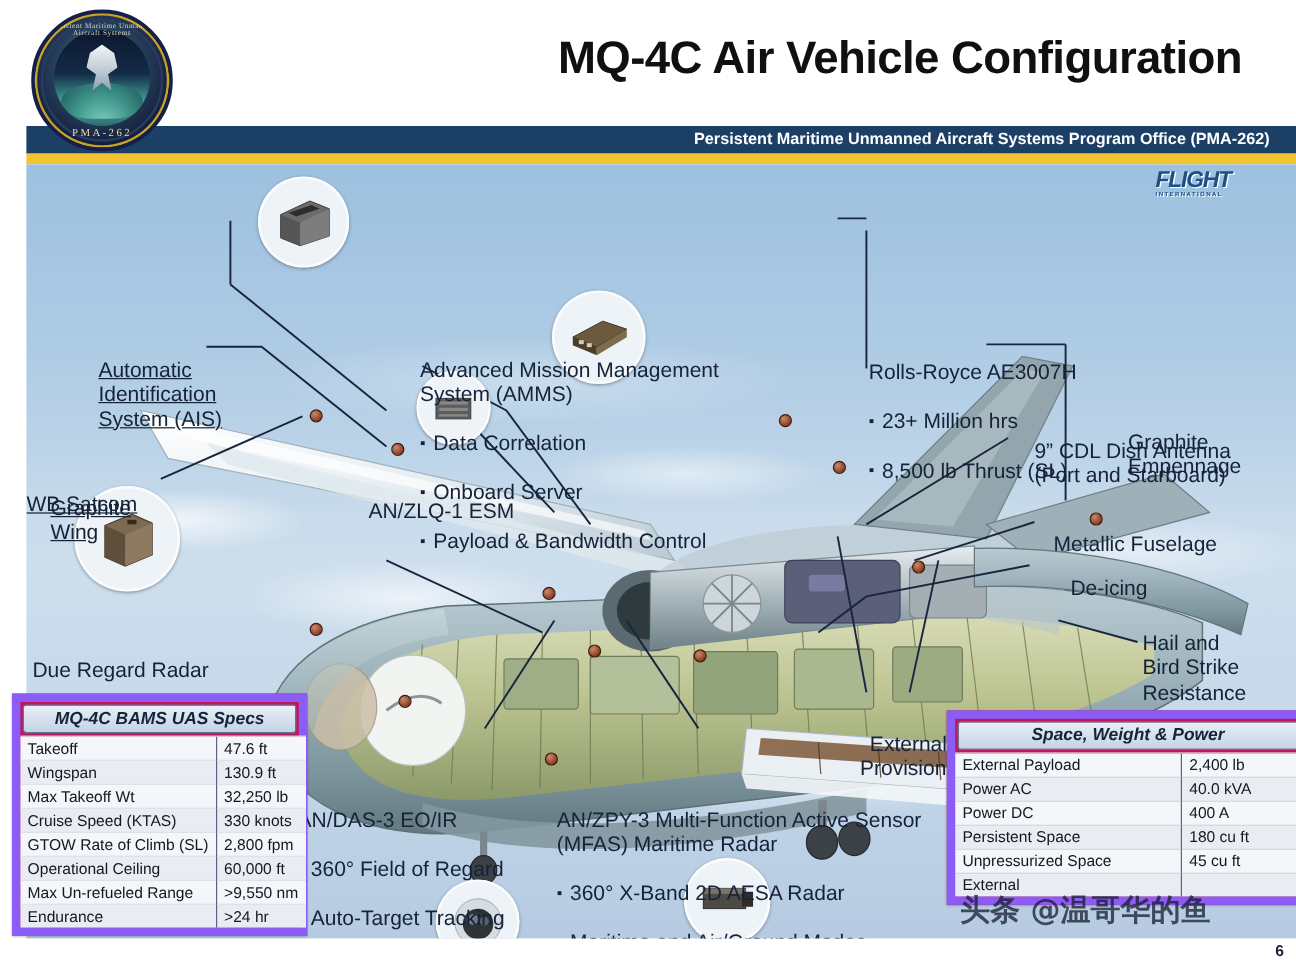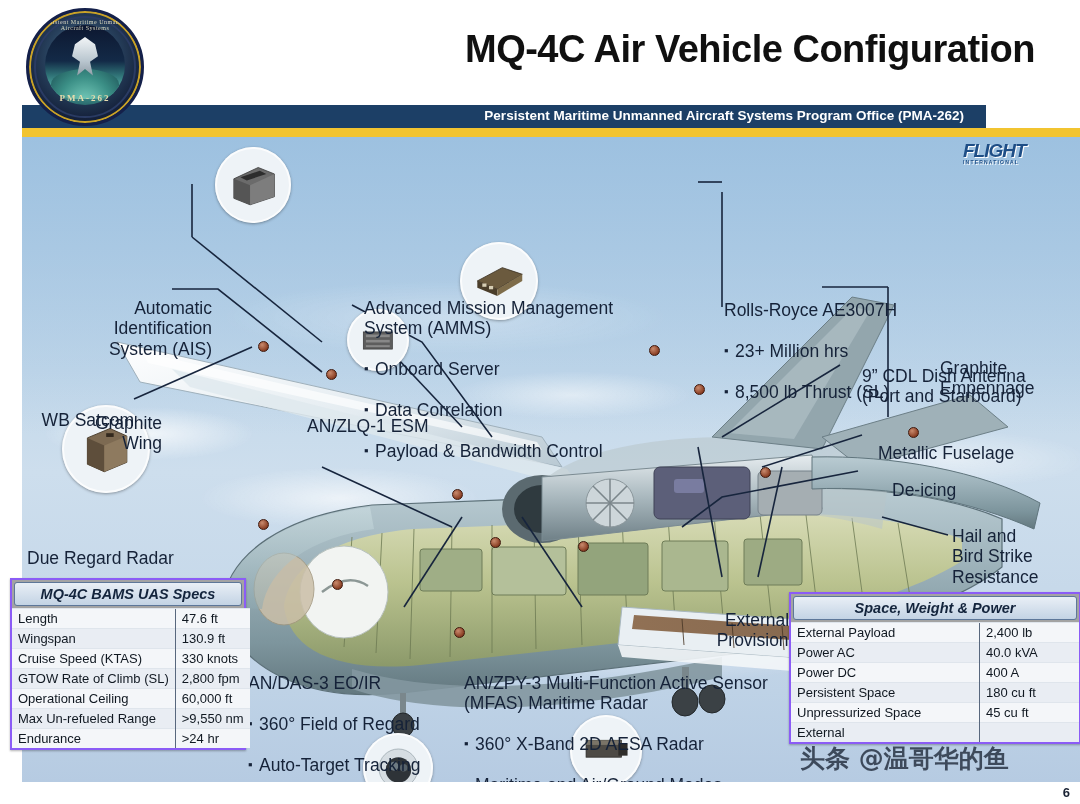--- a/index.html
+++ b/index.html
@@ -17,27 +17,27 @@
         overflow:hidden;}
   .seal .mtn{position:absolute;left:6px;bottom:6px;width:68px;height:30px;
         background:radial-gradient(ellipse at 50% 120%, #7fd4c2 0%, #3b8f86 55%, #1d5257 100%);
         border-radius:50% 50% 40% 40%;}
   .seal .eagle{position:absolute;left:22px;top:12px;width:36px;height:40px;
         background:linear-gradient(#f2f5f7,#b9c6cf 60%,#8d9aa4);
         clip-path:polygon(50% 0%,78% 18%,86% 48%,64% 62%,72% 96%,50% 80%,28% 96%,36% 62%,14% 48%,22% 18%);}
   .seal .txt-top,.seal .txt-bot{position:absolute;left:0;width:112px;text-align:center;
         color:#d8d8c0;font-size:6px;letter-spacing:.5px;font-family:"Liberation Serif",serif;}
   .seal .txt-top{top:8px;}
-  .seal .txt-bot{bottom:20px;font-size:9px;font-weight:bold;letter-spacing:2px;color:#e7dcae;}
+  .seal .txt-bot{bottom:8px;font-size:9px;font-weight:normal;letter-spacing:2px;color:#e7dcae;}
 
   .slide-title{position:absolute;left:440px;top:28px;width:620px;text-align:center;
         font-size:38px;font-weight:bold;color:#101010;letter-spacing:-0.5px;
         font-family:"Liberation Sans",sans-serif;}
 
-  .bar-navy{position:absolute;left:22px;top:105px;width:964px;height:23px;background:#1c3f66;}
+  .bar-navy{position:absolute;left:22px;top:105px;width:1058px;height:23px;background:#1c3f66;}
   .bar-navy .bar-text{position:absolute;right:22px;top:3px;color:#ffffff;font-size:13.5px;font-weight:bold;}
   .bar-gold{position:absolute;left:22px;top:128px;width:1058px;height:9px;background:#f2c430;}
 
   
   .stage{position:absolute;left:22px;top:137px;width:1058px;height:645px;overflow:hidden;
      background:linear-gradient(#bcd3e8 0%,#bdd4e8 18%,#c3d8ea 36%,#cddeed 52%,#c7d9ea 70%,#bed2e6 86%,#b6cbe2 100%);}
   .clouds{position:absolute;inset:0;opacity:.85;
      background:
       radial-gradient(ellipse 150px 38px at 12% 46%, rgba(255,255,255,.85), rgba(255,255,255,0) 70%),
       radial-gradient(ellipse 200px 44px at 30% 56%, rgba(255,255,255,.75), rgba(255,255,255,0) 70%),
@@ -60,25 +60,25 @@
   .bubble{position:absolute;border-radius:50%;background:#eef3f7;
      box-shadow:0 1px 3px rgba(0,0,0,.35), 0 0 0 2px rgba(255,255,255,.75) inset;overflow:hidden;}
   .bubble .obj{position:absolute;inset:18%;}
 
   
   .callout{position:absolute;color:#152238;font-size:17.5px;line-height:20.5px;
      font-family:"Liberation Sans",sans-serif;white-space:pre-line;}
   .callout .sub{display:block;}
   .callout .bul{display:block;padding-left:11px;position:relative;}
   .callout .bul:before{content:"\25AA";position:absolute;left:0;top:0;font-size:13px;}
-  .callout.r{text-align:right;}
+  .callout.r{text-decoration:underline;}
   .callout.c{text-align:center;}
 
   
-  .tbl{position:absolute;border:2px solid #8b5cf6;background:#a3a3a3;
+  .tbl{position:absolute;border:7px solid #8b5cf6;background:#be185d;
      box-shadow:0 1px 2px rgba(0,0,0,.3);}
   .tbl .cap{background:linear-gradient(#e9eff6,#c3d3e4);border:1px solid #5d7governance;
      border:1px solid #5d7799;margin:2px;border-radius:3px;text-align:center;
      font-style:italic;font-weight:bold;font-size:14.5px;color:#13243c;padding:3px 0;}
   .tbl table{border-collapse:collapse;width:100%;font-size:13px;color:#101821;}
   .tbl td{padding:2px 6px;border-top:1px solid #dfe5ec;white-space:nowrap;}
   .tbl tr:nth-child(odd) td{background:#f4f6f9;}
   .tbl tr:nth-child(even) td{background:#e9edf3;}
   .tbl td.v{text-align:left;border-left:1px solid #58677d;}
 
@@ -352,25 +352,25 @@
           <rect x="30" y="13" width="8" height="4" fill="#33291e"></rect>
         </svg>
     </div>
 
     <div class="callout r" style="left:60px;top:140px;width:130px">
       <span class="sub">Automatic
 Identification
 System (AIS)</span>
     </div>
 
-    <div class="callout" style="left:342px;top:140px;width:300px">
+    <div class="callout" style="left:328px;top:140px;width:300px">
       <span class="sub">Advanced Mission Management
 System (AMMS)</span>
+      <span class="bul">Data Correlation</span>
       <span class="bul">Onboard Server</span>
-      <span class="bul">Data Correlation</span>
       <span class="bul">Payload &amp; Bandwidth Control</span>
     </div>
 
     <div class="callout" style="left:702px;top:142px;width:250px">
       <span class="sub">Rolls-Royce AE3007H</span>
       <span class="bul">23+ Million hrs</span>
       <span class="bul">8,500 lb Thrust (SL)</span>
     </div>
 
     <div class="callout" style="left:918px;top:200px;width:140px">
@@ -439,26 +439,30 @@
   <div class="flight-logo">
     <span>FLIGHT</span>
     <small>INTERNATIONAL</small>
   </div>
 
   <div class="tbl" id="specs">
     <div class="cap">MQ-4C BAMS UAS Specs</div>
     <table>
       <tbody>
         <tr>
-            <td class="k">Length</td>
+            <td class="k">Takeoff</td>
             <td class="v">47.6 ft</td>
           </tr>
         <tr>
             <td class="k">Wingspan</td>
             <td class="v">130.9 ft</td>
+          </tr>
+        <tr>
+            <td class="k">Max Takeoff Wt</td>
+            <td class="v">32,250 lb</td>
           </tr>
         <tr>
             <td class="k">Cruise Speed (KTAS)</td>
             <td class="v">330 knots</td>
           </tr>
         <tr>
             <td class="k">GTOW Rate of Climb (SL)</td>
             <td class="v">2,800 fpm</td>
           </tr>
         <tr>

